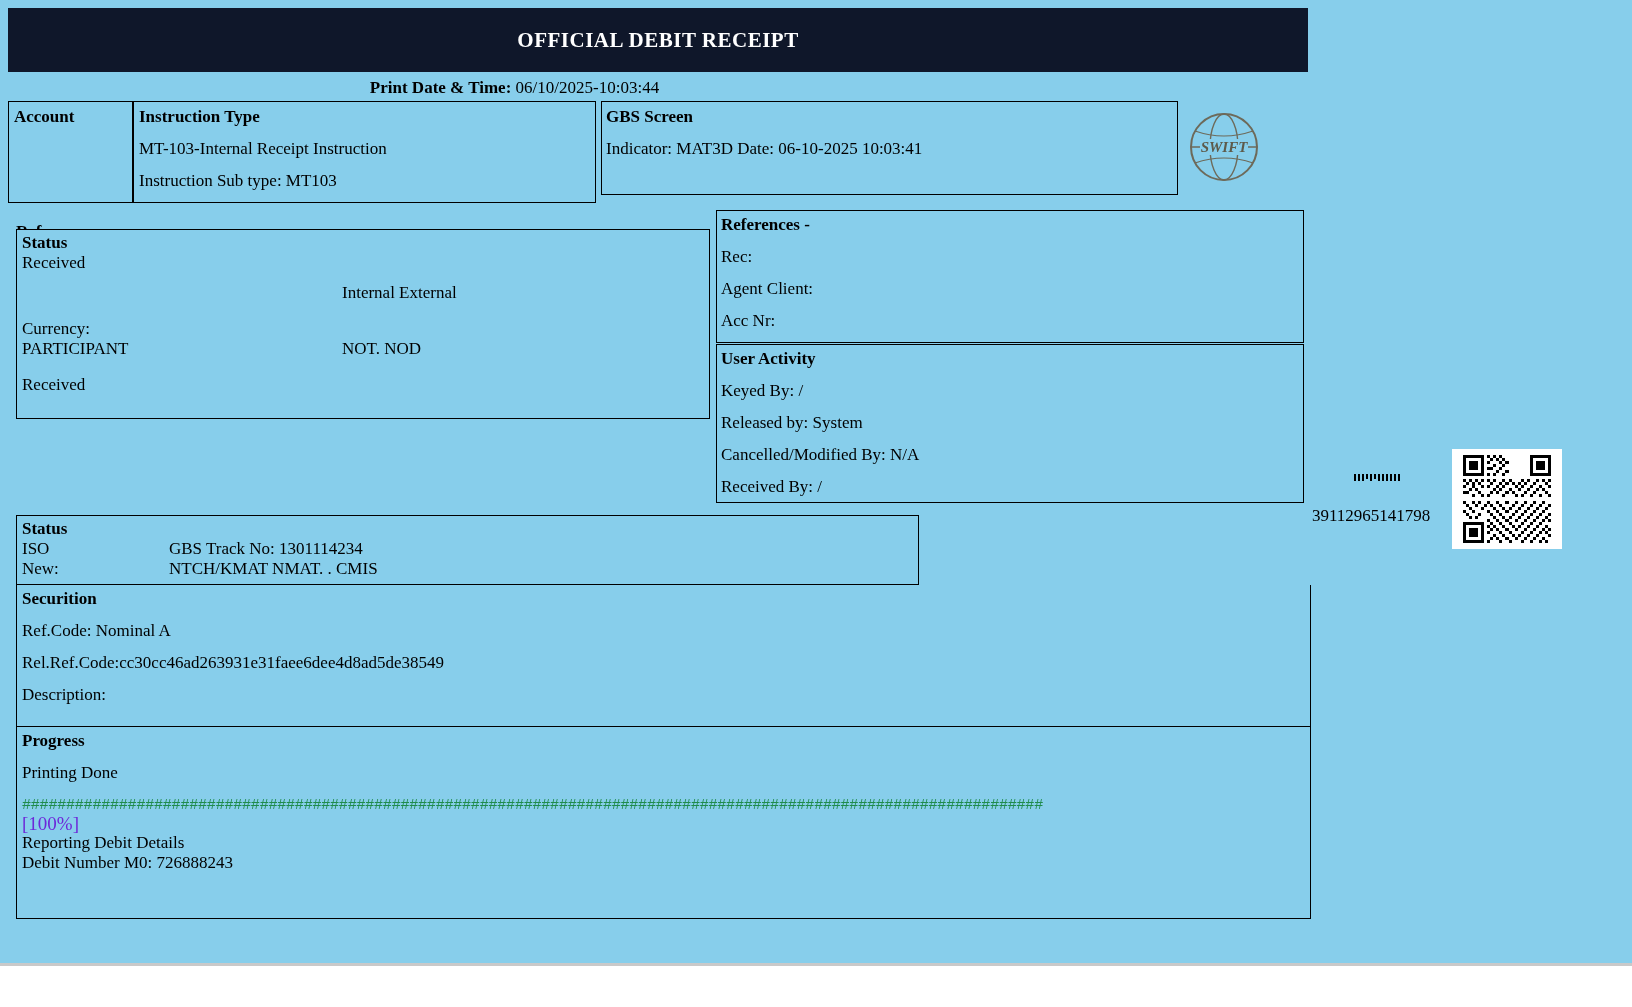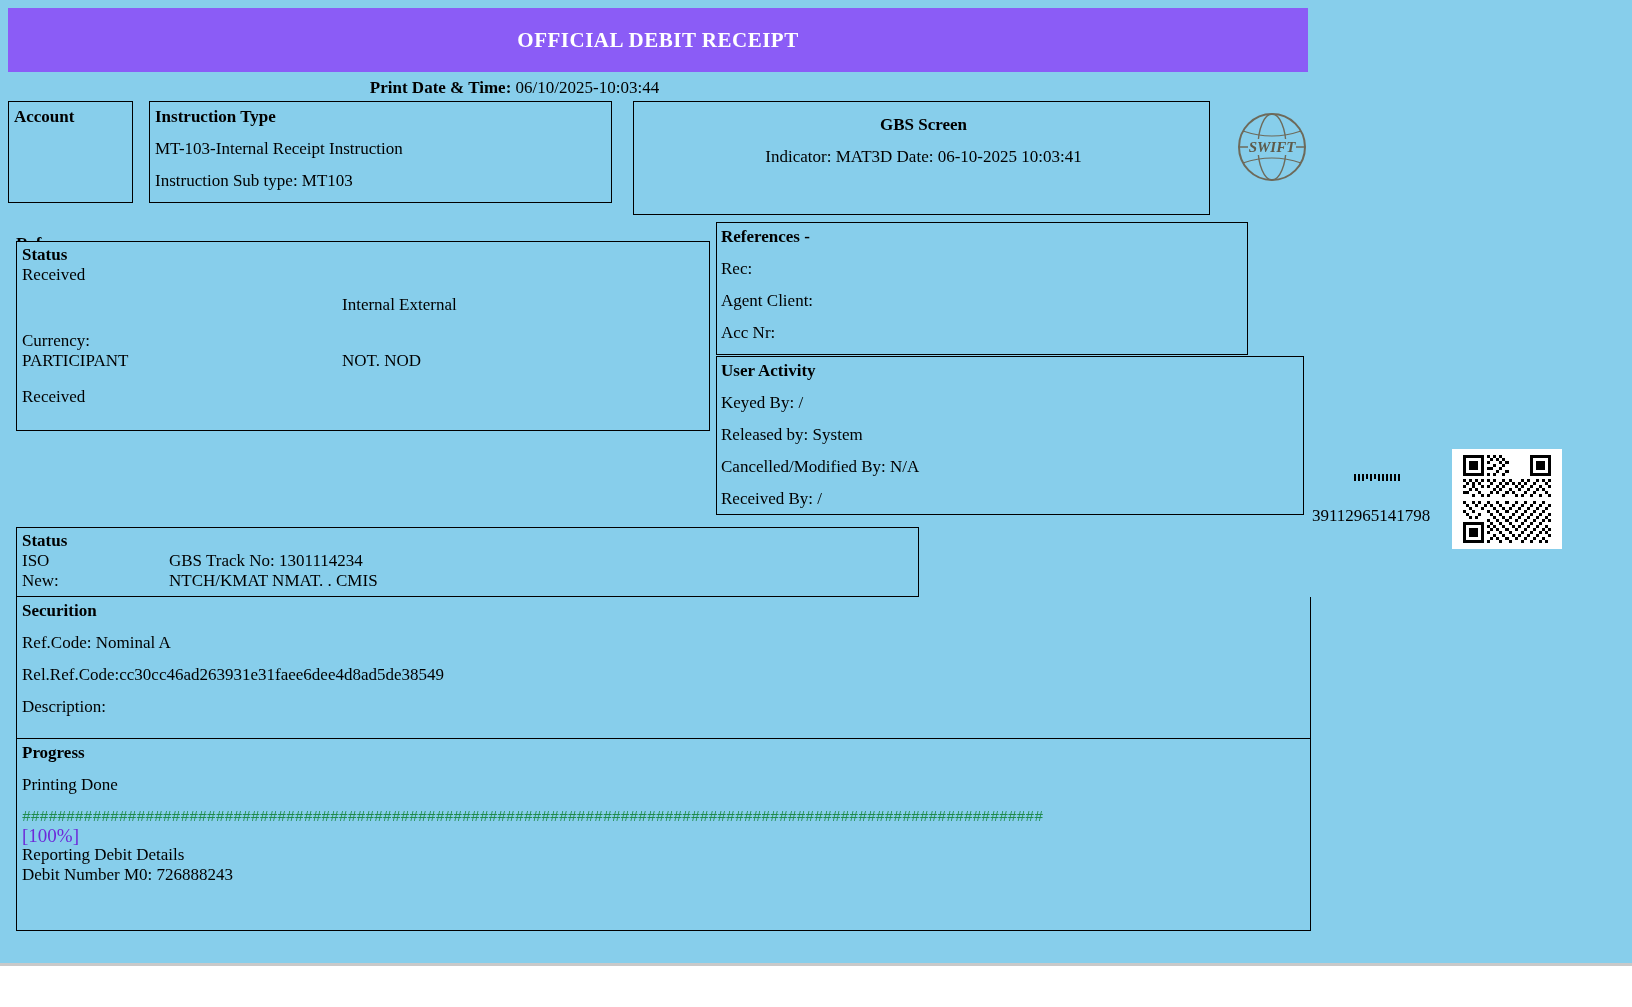--- a/index.html
+++ b/index.html
@@ -33,62 +33,60 @@
     background: #87ceeb;
   }
   .doc {
     position: absolute;
     left: 8px;
     top: 8px;
     width: 1300px;
     background: #87ceeb;
   }
   .title-bar {
-    background: #8b5cf6;
+    background: #0f172a;
     color: #ffffff;
     text-align: center;
     font-weight: bold;
     font-size: 21px;
     padding: 20px 0 19px 0;
     letter-spacing: 0.5px;
   }
   .print-date {
     text-align: center;
     padding: 6px 287px 3px 0;
     font-size: 17px;
   }
   .print-date b { font-weight: bold; }
 
   .row-top {
     display: flex;
     align-items: flex-start;
-    gap: 16px;
   }
   .box {
     border: 1px solid #000000;
     box-sizing: border-box;
     background: #87ceeb;
   }
   .b-account {
     width: 125px;
     height: 102px;
     padding: 5px 0 0 5px;
     font-weight: bold;
   }
   .b-instr {
     width: 463px;
     height: 102px;
     padding: 5px 0 4px 5px;
   }
   .b-gbs {
     width: 577px;
-    height: 114px;
-    padding: 13px 0 0 4px;
+    height: 94px;
+    padding: 5px 0 0 4px;
     margin-left: 5px;
-    text-align: center;
   }
   .hdr { font-weight: bold; }
   .line { margin-top: 12px; }
 
   .swift-wrap {
     margin-left: 10px;
     margin-top: 10px;
     width: 72px;
     height: 72px;
     position: relative;
@@ -117,21 +115,21 @@
   .two-col {
     display: flex;
   }
   .two-col .c1 { width: 320px; }
   .two-col .c2 { width: 300px; }
 
   .b-ref-right {
     position: absolute;
     left: 708px;
     top: 2px;
-    width: 532px;
+    width: 588px;
     height: 133px;
     padding: 4px 0 0 4px;
   }
   .b-user-activity {
     position: absolute;
     left: 708px;
     top: 136px;
     width: 588px;
     height: 159px;
     padding: 4px 0 0 4px;

